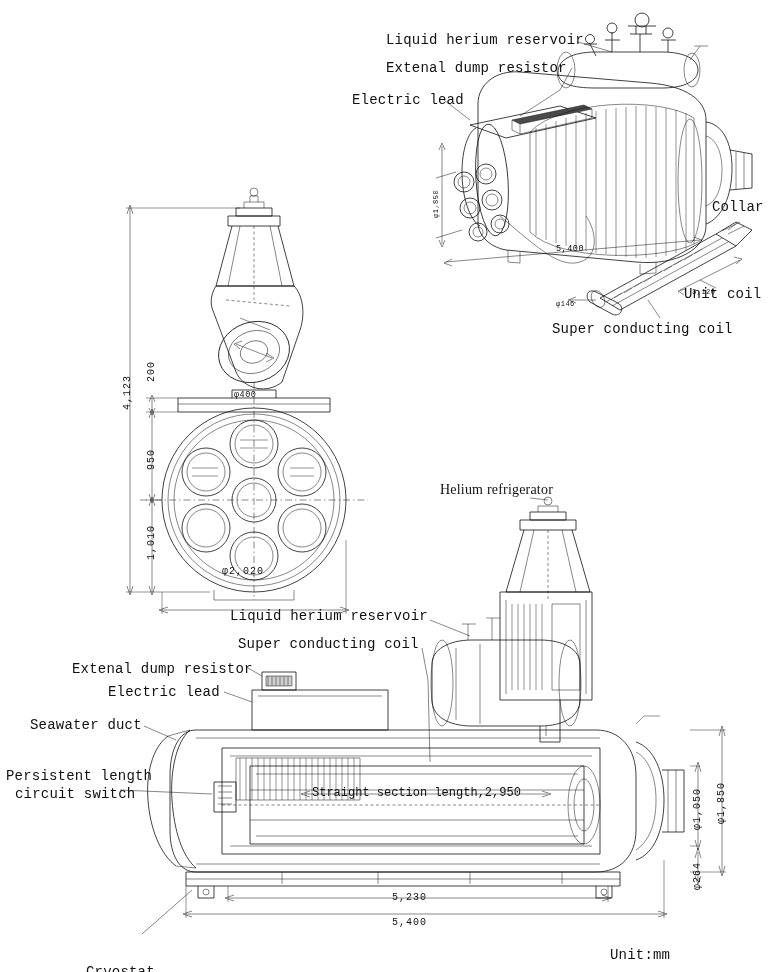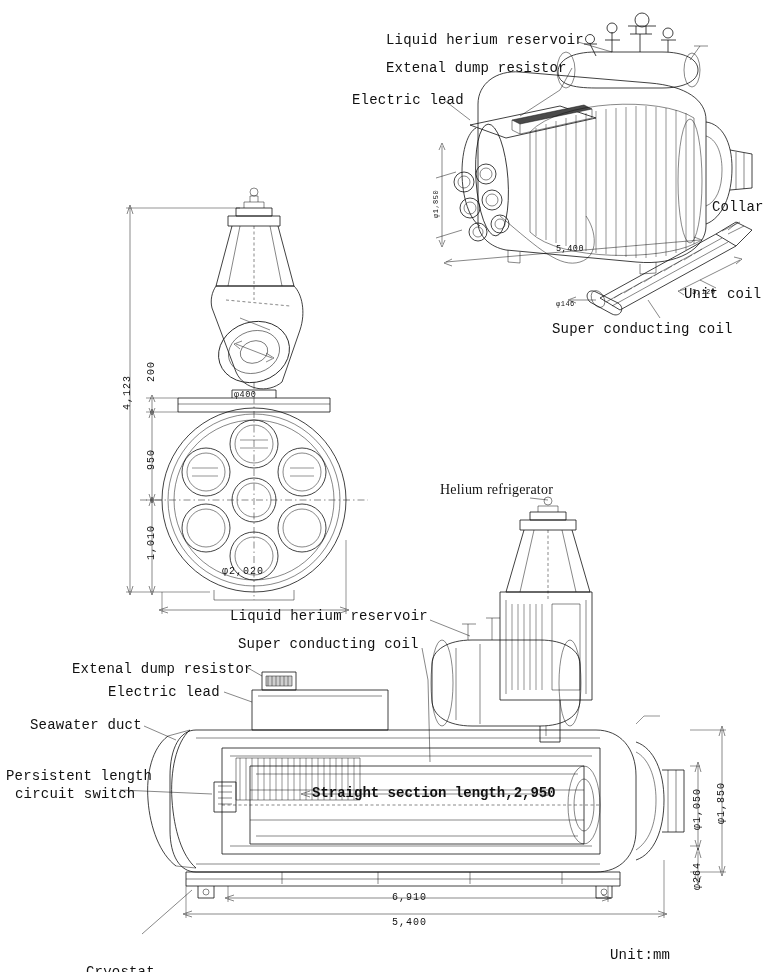--- a/index.html
+++ b/index.html
@@ -24,21 +24,21 @@
 
   .lbl {
     position: absolute;
     font-family: "Liberation Mono", monospace;
     font-size: 14px;
     line-height: 14px;
     color: #111111;
     white-space: pre;
     letter-spacing: 0.2px;
   }
-  .lbl.sm { font-size: 14px; letter-spacing: 0px; font-weight: bold; }
+  .lbl.sm { font-size: 12px; letter-spacing: 0px; }
   .lbl.cap { font-size: 11.5px; }
 
   .dim {
     position: absolute;
     font-family: "Liberation Mono", monospace;
     font-size: 10px;
     color: #111111;
     white-space: pre;
     letter-spacing: 1px;
   }
@@ -436,18 +436,18 @@
 <div class="lbl" style="left:108px; top:685px;">Electric lead</div>
 <div class="lbl" style="left:30px; top:718px;">Seawater duct</div>
 <div class="lbl" style="left:6px; top:769px;">Persistent length</div>
 <div class="lbl" style="left:6px; top:787px;margin-left:9px;">circuit switch</div>
 <div class="lbl" style="left:86px; top:965px;">Cryostat</div>
 
 <div class="lbl sm" style="left:312px; top:786px;">Straight section length,2,950</div>
 <div class="dim vert" style="left:692px; top:830px;">φ1,050</div>
 <div class="dim vert" style="left:716px; top:824px;">φ1,850</div>
 <div class="dim vert" style="left:692px; top:890px;">φ264</div>
-<div class="dim" style="left:392px; top:892px;">6,910</div>
+<div class="dim" style="left:392px; top:892px;">5,230</div>
 <div class="dim" style="left:392px; top:917px;">5,400</div>
 
 <div class="lbl" style="left:610px; top:948px;">Unit:mm</div>
 
 </div>
 
 </body></html>

